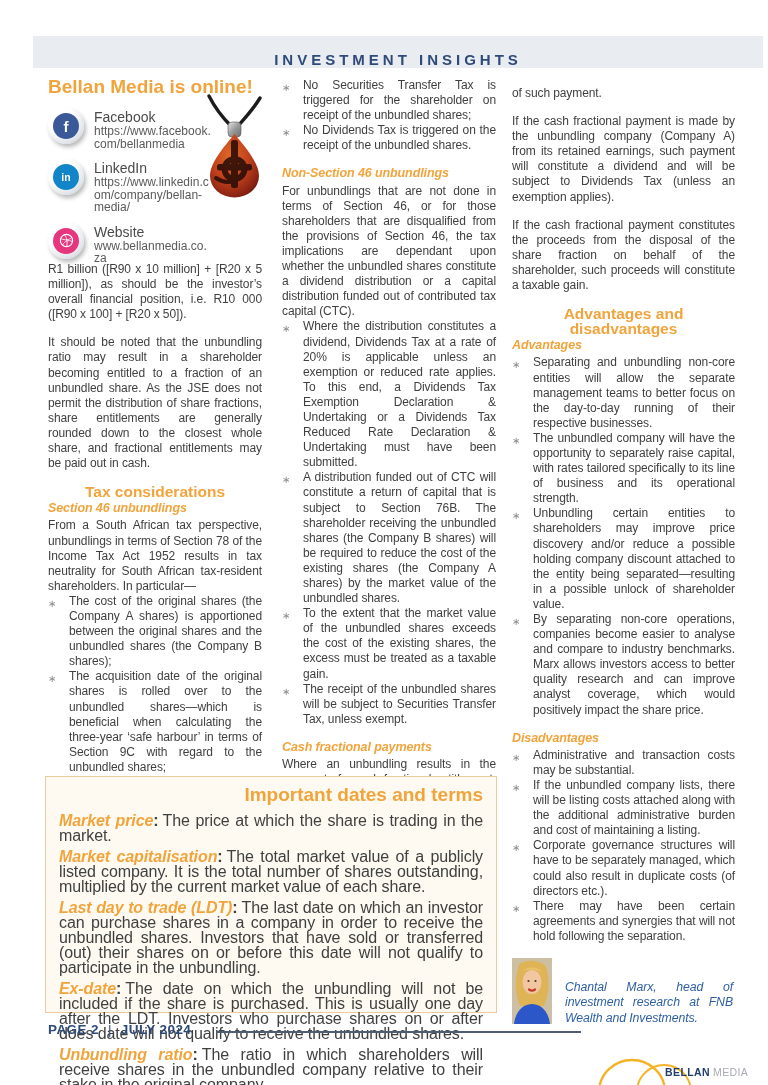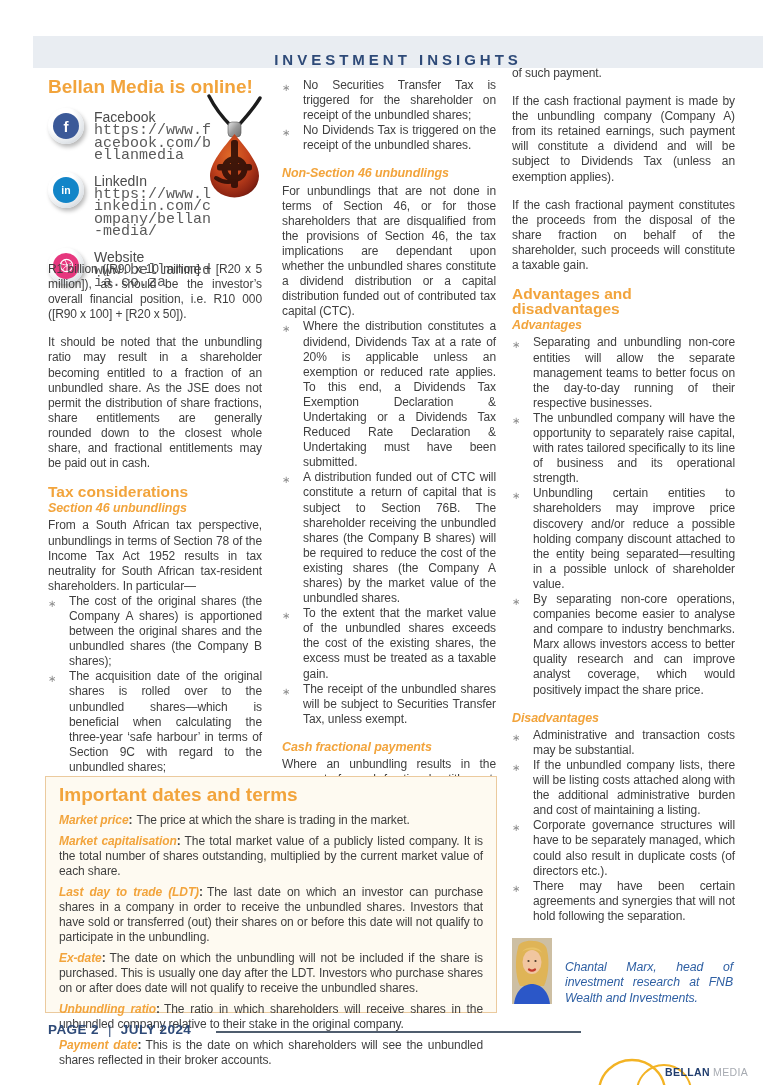--- a/index.html
+++ b/index.html
@@ -16,21 +16,21 @@
   }
   .header-title{
     color:#2E4A78;font-size:15px;font-weight:600;letter-spacing:4px;
   }
 
   
   .col{position:absolute;font-size:12px;line-height:15.1px;letter-spacing:-0.1px;text-align:justify;color:#3f3f3f;}
   .col p{margin:0 0 13px 0;}
   .h-orange{color:#F2A43C;font-size:15.5px;font-weight:700;margin:0 0 2px 0;text-align:left;letter-spacing:0;}
   .sub-orange{color:#F2A43C;font-size:12.5px;font-weight:700;font-style:italic;margin:0 0 2px 0;text-align:left;}
-  .gap-top{margin-top:13px;}
+  .gap-top{margin-top:13px;text-align:center;}
   .bullet{display:flex;margin:0;}
   .bullet .bm{flex:none;width:21px;color:#8a8a8a;font-size:10px;padding-top:2px;text-align:left;}
   .bullet .bt{flex:1;text-align:justify;}
   .bullets-gap{margin-bottom:13px;}
 
   
   .social-section{position:absolute;left:48px;top:76px;width:214px;}
   .online-heading{color:#F2A43C;font-size:19px;font-weight:700;margin-bottom:10px;white-space:nowrap;}
   .social-row{display:flex;gap:10px;margin-bottom:9px;width:165px;cursor:pointer;}
   .btn3d{
@@ -38,42 +38,42 @@
     background:radial-gradient(circle at 35% 30%, #ffffff 40%, #e2e6ea 70%, #b9bfc7 100%);
     box-shadow:2px 3px 4px rgba(0,0,0,0.28);
     display:flex;align-items:center;justify-content:center;
   }
   .icircle{width:26px;height:26px;border-radius:50%;display:flex;align-items:center;justify-content:center;color:#fff;font-weight:700;}
   .icircle.fb{background:#3B5998;font-size:15px;}
   .icircle.li{background:#1285C8;font-size:10.5px;}
   .icircle.web{background:#E6377E;}
   .social-text{padding-top:1px;}
   .s-label{font-size:14px;color:#4a4a4a;line-height:16px;}
-  .s-url{font-size:15px;color:#5a5a5a;line-height:12.5px;width:118px;word-break:break-all;font-family:Liberation Mono, monospace;}
+  .s-url{font-size:12px;color:#5a5a5a;line-height:12.5px;width:118px;word-break:break-all;}
 
   .pendant{position:absolute;left:203px;top:94px;}
 
   
   .left-body{left:48px;top:262px;width:214px;}
   .mid-col{left:282px;top:78px;width:214px;}
-  .right-col{left:512px;top:66px;width:223px;}
+  .right-col{left:512px;top:86px;width:223px;}
 
   
   .person{display:flex;gap:13px;margin-top:14px;}
   .photo{flex:none;width:40px;height:66px;background:#cdbfa3;overflow:hidden;}
   .caption{width:168px;font-style:italic;color:#2E5FA3;font-size:12.3px;line-height:15.5px;padding-top:22px;text-align:justify;}
 
   
   .dates-box{
     position:absolute;left:45px;top:776px;width:452px;height:237px;
     background:#FEFAF1;border:1.5px solid #EBCA9E;box-sizing:border-box;
     padding:5px 13px 0 13px;
   }
-  .box-title{color:#F2A43C;font-size:19px;font-weight:700;text-align:left;margin:2px 0 7px 0;}
-  .term-line{font-size:12px;line-height:15px;text-align:justify;margin:0 0 6px 0;letter-spacing:-0.1px;}
+  .box-title{color:#F2A43C;font-size:19px;font-weight:700;text-align:right;margin:2px 0 7px 0;}
+  .term-line{font-size:16px;line-height:15px;text-align:justify;margin:0 0 6px 0;letter-spacing:-0.1px;}
   .term{color:#F2A43C;font-weight:700;font-style:italic;}
   .tcolon{font-weight:700;color:#3f3f3f;margin-right:4px;}
   .tdef{color:#3f3f3f;}
 
   
   .footer-text{position:absolute;left:48px;top:1022px;color:#2E4A78;font-size:13.5px;font-weight:700;letter-spacing:0.4px;}
   .fdiv{margin:0 9px;font-weight:400;}
   .footer-line{position:absolute;left:216px;top:1031px;width:365px;height:2px;background:#4f5d6e;}
   .logo{position:absolute;left:585px;top:1050px;width:160px;height:56px;}
   .logo-text{position:absolute;left:80px;top:16px;font-size:10.5px;letter-spacing:0.4px;white-space:nowrap;}

